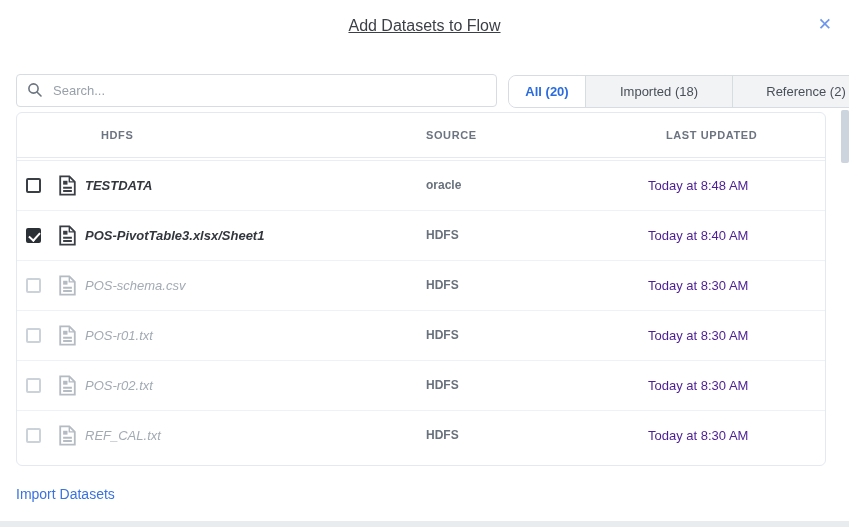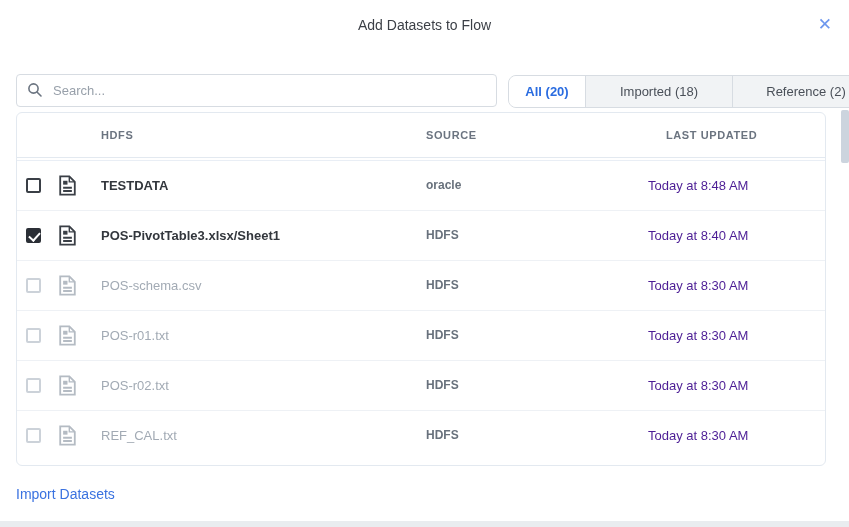--- a/index.html
+++ b/index.html
@@ -12,21 +12,21 @@
   }
   .modal {
     position:relative;
     width:849px; height:521px;
     background:#ffffff;
   }
   
   .dialog-title {
     position:absolute; top:17px; left:0; right:0;
     text-align:center;
-    font-size:14px; color:#3b3f46;
+    font-size:16px; color:#3b3f46;text-decoration:underline;
   }
   .close-btn {
     position:absolute; top:16px; right:17px;
     font-size:17px; color:#6d97ee;
     cursor:pointer; line-height:1;
     background:none; border:none;
     font-family:"Liberation Sans", sans-serif;
   }
   
   .search-wrap {
@@ -111,21 +111,21 @@
     width:5px; height:9px;
     border:solid #fff; border-width:0 2px 2px 0;
     transform:rotate(42deg);
   }
   .file-icon {
     position:absolute; left:42px; top:14px;
     color:#3a3f46;
   }
   .row.dimmed .file-icon { color:#b4bbc3; }
   .cell { position:absolute; top:17px; font-size:13px; }
-  .cell.name    { left:84px;  color:#33373d; font-weight:bold; }
+  .cell.name    { left:68px;  color:#33373d; font-weight:bold;font-style:italic; }
   .cell.source  { left:409px; color:#68717c; font-weight:bold; font-size:12px; }
   .cell.updated { left:631px; color:#4c1d95; font-weight:normal; }
   .row.dimmed .cell.name { color:#a2aab4; font-weight:normal; }
   
   .scrollbar-thumb {
     position:absolute; right:0; top:110px;
     width:8px; height:53px;
     background:#ccd4de; border-radius:2px;
   }
   

